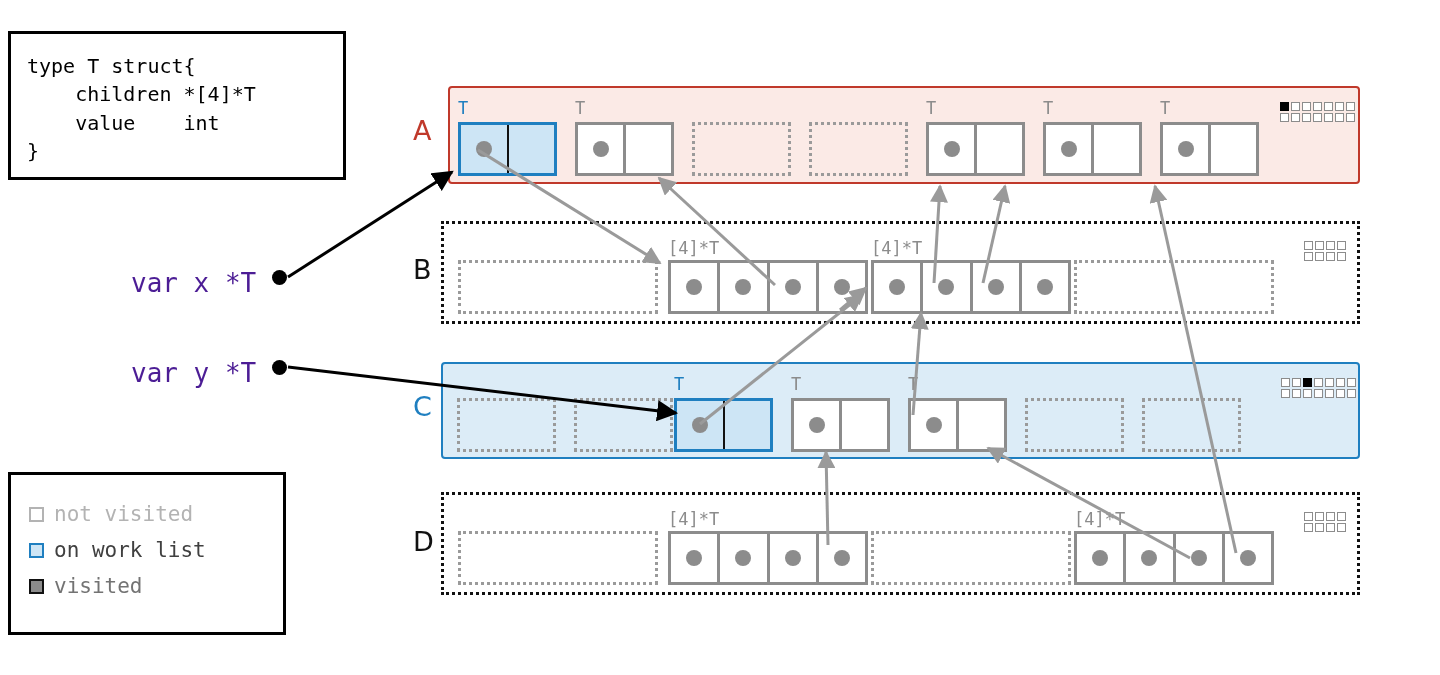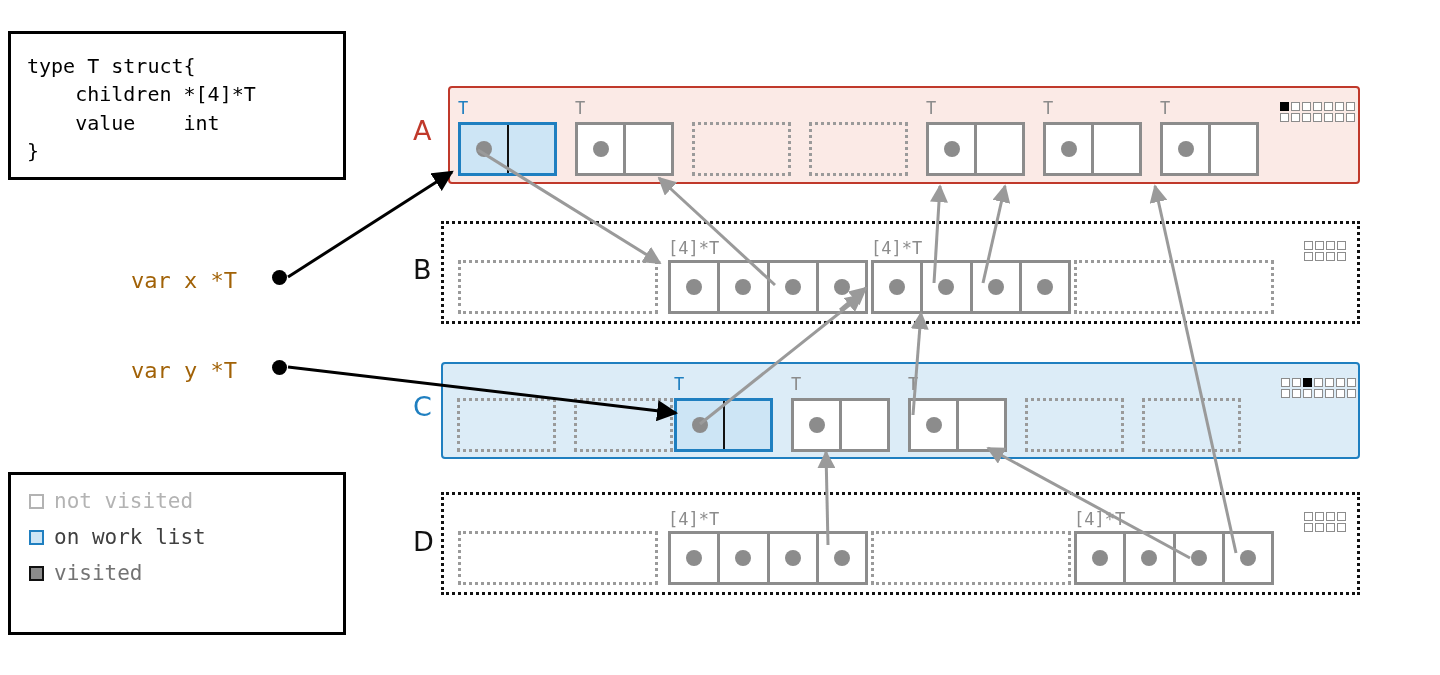--- a/index.html
+++ b/index.html
@@ -8,28 +8,28 @@
 
   .abs{position:absolute;}
 
   
   #code-box{left:8px;top:31px;width:338px;height:149px;border:3px solid #000;
             background:#fff;box-sizing:border-box;padding:18px 0 0 16px;}
   #code-box pre{margin:0;font-family:"DejaVu Sans Mono","Liberation Mono",monospace;
             font-size:20px;line-height:1.42;color:#000;white-space:pre;}
 
   
-  #legend-box{left:8px;top:472px;width:338px;height:163px;border:3px solid #000;
-            background:#fff;box-sizing:border-box;padding:8px 0 0 18px;}
+  #legend-box{left:8px;top:472px;width:278px;height:163px;border:3px solid #000;
+            background:#fff;box-sizing:border-box;padding:21px 0 0 18px;}
   .legend-row{display:flex;align-items:center;height:36px;}
   .legend-sw{width:15px;height:15px;box-sizing:border-box;border:2px solid;margin-right:10px;flex:0 0 auto;}
   .legend-txt{font-size:21px;font-family:"DejaVu Sans Mono","Liberation Mono",monospace;line-height:1;}
 
   
-  .var-label{font-size:22px;font-family:"DejaVu Sans Mono","Liberation Mono",monospace;color:#a16207;}
+  .var-label{font-size:26px;font-family:"DejaVu Sans Mono","Liberation Mono",monospace;color:#4c1d95;}
   .var-dot{width:15px;height:15px;border-radius:50%;background:#000;}
 
   
   .row-letter{font-size:27px;font-family:"DejaVu Sans","Liberation Sans",sans-serif;line-height:1;}
 
   
   .row-band{box-sizing:border-box;}
   .band-active{border:2px solid #c0392b;background:#fbeae6;border-radius:4px;}
   .band-work{border:2px solid #1f7fc0;background:#dcecf7;border-radius:4px;}
   .band-plain{border:3px dotted #111;background:transparent;}

